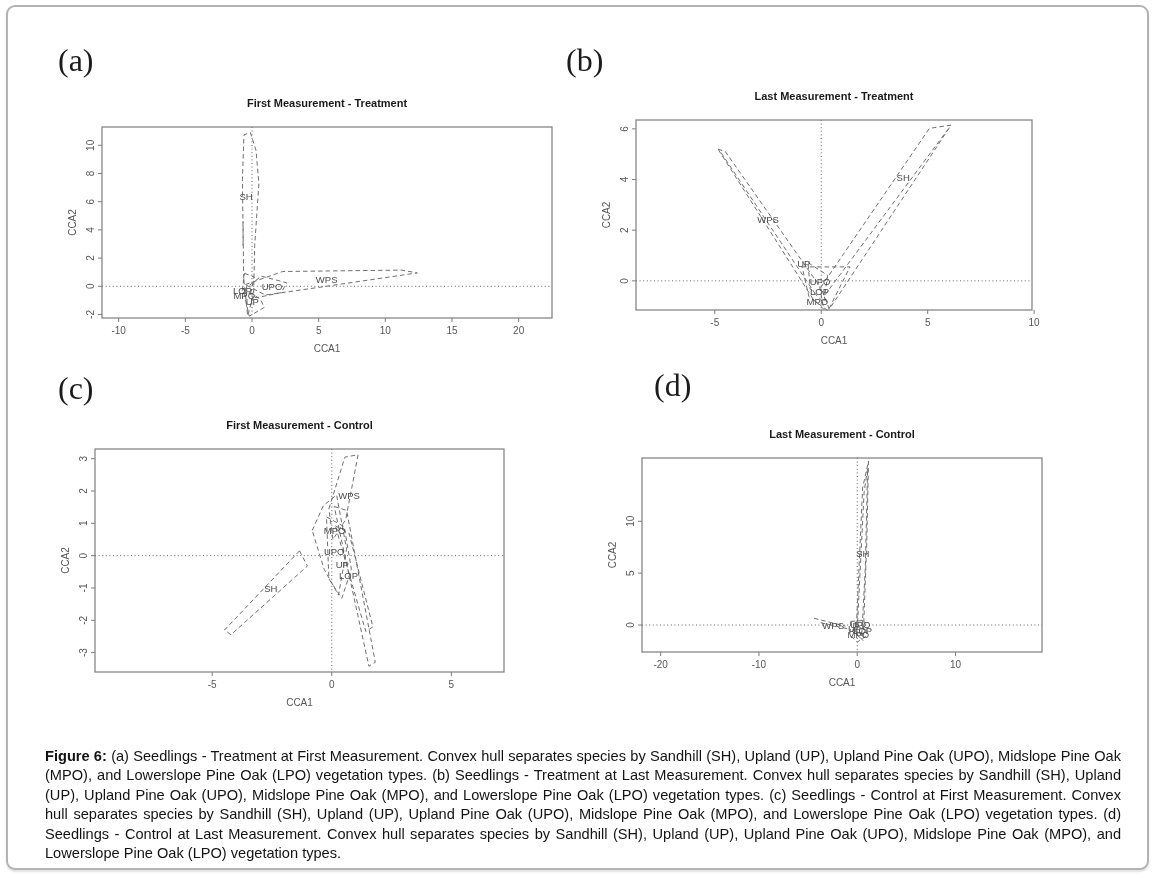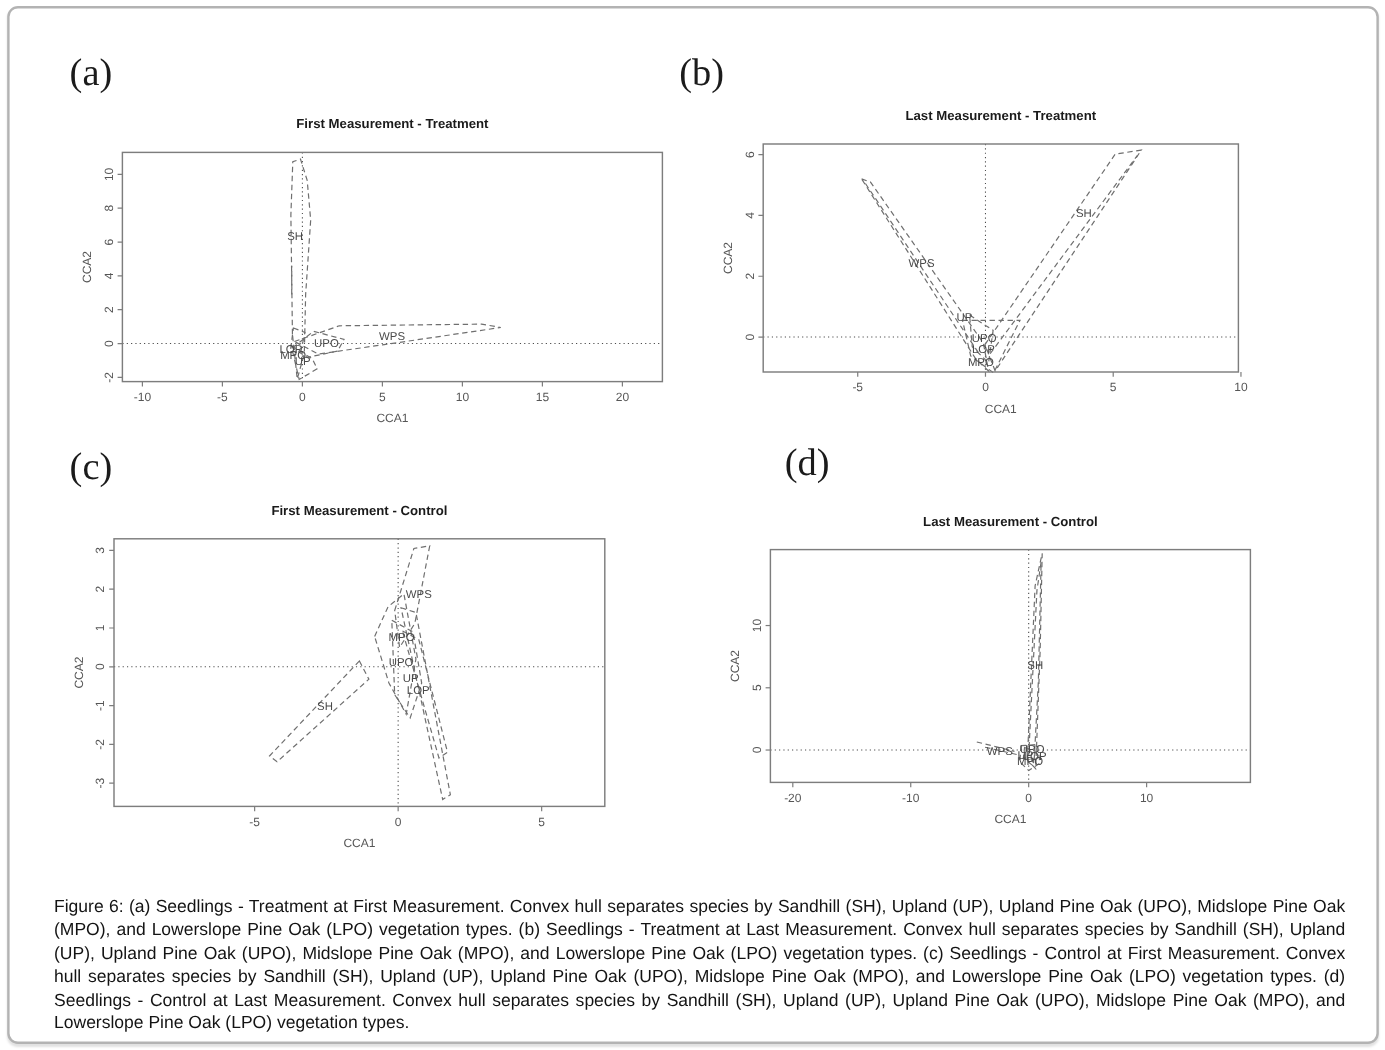--- a/index.html
+++ b/index.html
@@ -14,21 +14,21 @@
   }
   .panel-letter{
     position:absolute;font-family:"Liberation Serif",serif;
     font-size:32px;color:#1b1b1b;line-height:1;
   }
   .plot-svg{position:absolute;}
   .caption{
     position:absolute;left:37px;top:740px;width:1076px;
     text-align:justify;font-size:14.6px;line-height:19.4px;color:#131313;
   }
-  .cap-label{font-weight:normal;}
+  .cap-label{font-weight:bold;}
 </style>
 </head>
 <body>
 
 <div class="card">
 
   <span class="panel-letter" style="left:50px;top:37px;">(a)</span>
   <span class="panel-letter" style="left:558px;top:37px;">(b)</span>
   <span class="panel-letter" style="left:50px;top:365px;">(c)</span>
   <span class="panel-letter" style="left:646px;top:362px;">(d)</span>

